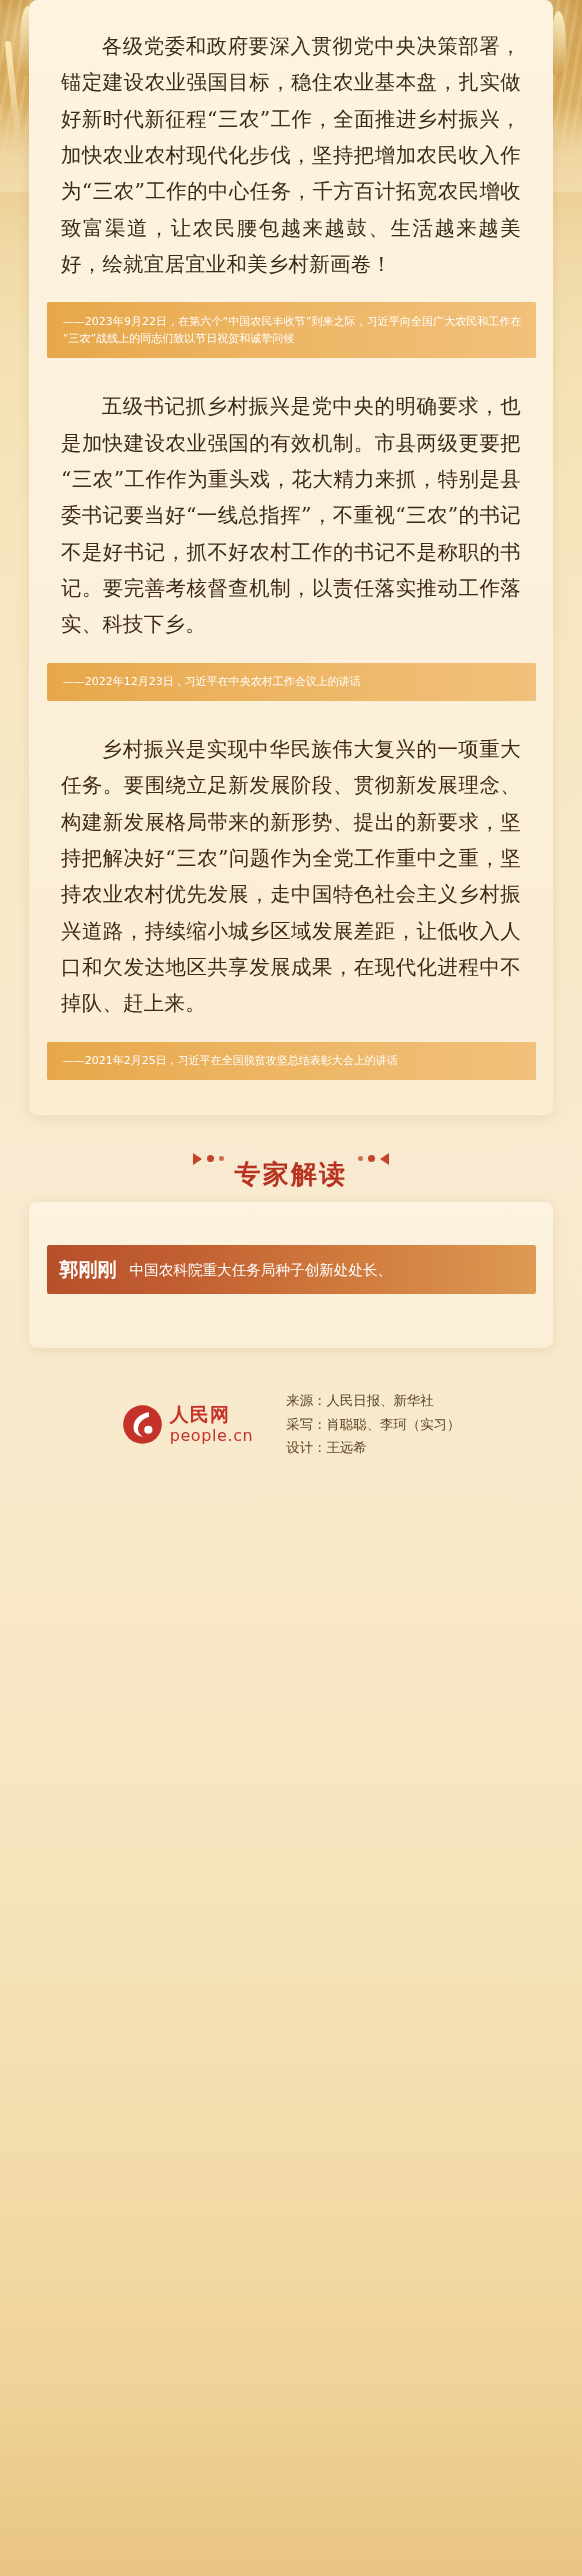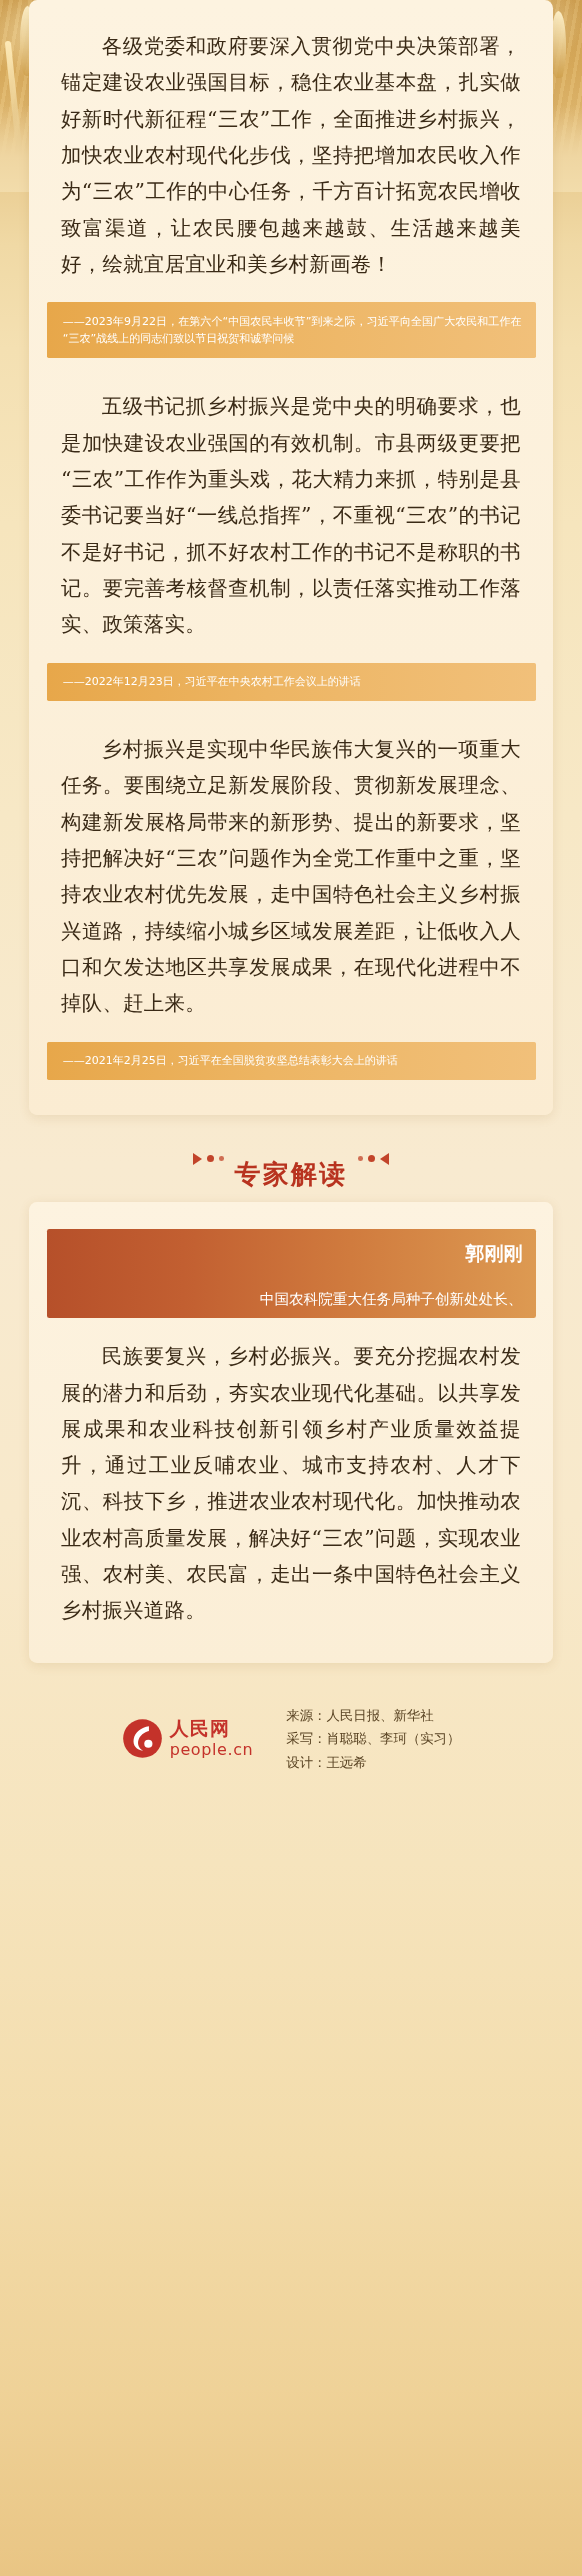--- a/index.html
+++ b/index.html
@@ -163,27 +163,26 @@
     margin: 0 auto;
     width: 524px;
     border-radius: 8.2px;
     background: linear-gradient(180deg, #fdf3e0 0%, #fbeed6 100%);
     box-shadow: 0 2.3px 10.5px rgba(150,100,30,0.12);
     padding: 27px 0 34px 0;
     box-sizing: border-box;
   }
   .expert-person {
     width: 489px;
-    margin: 0 auto 20px auto;
-    display: flex;
-    align-items: flex-end;
+    margin: 16px auto 20px auto;
+    display: flex;
+    align-items: center;
     background: linear-gradient(90deg, #b6502a 0%, #c25f31 28%, #d07b3e 62%, #dd9a52 100%);
     border-radius: 2.3px;
     overflow: hidden;
-    flex-direction: column;
   }
   .expert-name {
     flex: 0 0 auto;
     padding: 11.6px 13px;
     color: #ffffff;
     font-size: 19px;
     font-weight: bold;
     display: flex;
     align-items: center;
     font-family: "DejaVu Sans", "Liberation Sans", sans-serif;
@@ -279,21 +278,21 @@
 
   <div class="content" style="">
 
     <div class="card">
 
       <p class="para">各级党委和政府要深入贯彻党中央决策部署，锚定建设农业强国目标，稳住农业基本盘，扎实做好新时代新征程“三农”工作，全面推进乡村振兴，加快农业农村现代化步伐，坚持把增加农民收入作为“三农”工作的中心任务，千方百计拓宽农民增收致富渠道，让农民腰包越来越鼓、生活越来越美好，绘就宜居宜业和美乡村新画卷！</p>
       <div class="source-band">——2023年9月22日，在第六个“中国农民丰收节”到来之际，习近平向全国广大农民和工作在“三农”战线上的同志们致以节日祝贺和诚挚问候</div>
 
       <div class="block-gap"></div>
 
-      <p class="para">五级书记抓乡村振兴是党中央的明确要求，也是加快建设农业强国的有效机制。市县两级更要把“三农”工作作为重头戏，花大精力来抓，特别是县委书记要当好“一线总指挥”，不重视“三农”的书记不是好书记，抓不好农村工作的书记不是称职的书记。要完善考核督查机制，以责任落实推动工作落实、政策落实。</p>
+      <p class="para">五级书记抓乡村振兴是党中央的明确要求，也是加快建设农业强国的有效机制。市县两级更要把“三农”工作作为重头戏，花大精力来抓，特别是县委书记要当好“一线总指挥”，不重视“三农”的书记不是好书记，抓不好农村工作的书记不是称职的书记。要完善考核督查机制，以责任落实推动工作落实、科技下乡。</p>
       <div class="source-band">——2022年12月23日，习近平在中央农村工作会议上的讲话</div>
 
       <div class="block-gap"></div>
 
       <p class="para">乡村振兴是实现中华民族伟大复兴的一项重大任务。要围绕立足新发展阶段、贯彻新发展理念、构建新发展格局带来的新形势、提出的新要求，坚持把解决好“三农”问题作为全党工作重中之重，坚持农业农村优先发展，走中国特色社会主义乡村振兴道路，持续缩小城乡区域发展差距，让低收入人口和欠发达地区共享发展成果，在现代化进程中不掉队、赶上来。</p>
       <div class="source-band">——2021年2月25日，习近平在全国脱贫攻坚总结表彰大会上的讲话</div>
 
     </div>
 
     <div class="expert-header">
@@ -310,21 +309,20 @@
       </span>
     </div>
 
     <div class="expert-card">
       <div class="expert-person">
         <div class="expert-name">郭刚刚</div>
         <div class="expert-role">
           <span>中国农科院重大任务局种子创新处处长、</span>
         </div>
       </div>
-      <p class="para">民族要复兴，乡村必振兴。要充分挖掘农村发展的潜力和后劲，夯实农业现代化基础。以共享发展成果和农业科技创新引领乡村产业质量效益提升，通过工业反哺农业、城市支持农村、人才下沉、科技下乡，推进农业农村现代化。加快推动农业农村高质量发展，解决好“三农”问题，实现农业强、农村美、农民富，走出一条中国特色社会主义乡村振兴道路。</p>
     </div>
 
     <div class="footer">
       <div class="logo">
         <span class="logo-mark">
           <svg viewBox="0 0 70 70" width="41" height="41" aria-hidden="true">
             <circle cx="35" cy="35" r="33" fill="#c4322a"></circle>
             <path d="M46 14c-13 2-24 10-26 22-2 11 5 19 16 20-7-4-10-11-8-18 2-8 10-14 18-16z" fill="#ffffff"></path>
             <circle cx="45" cy="44" r="7" fill="#ffffff"></circle>
           </svg>

